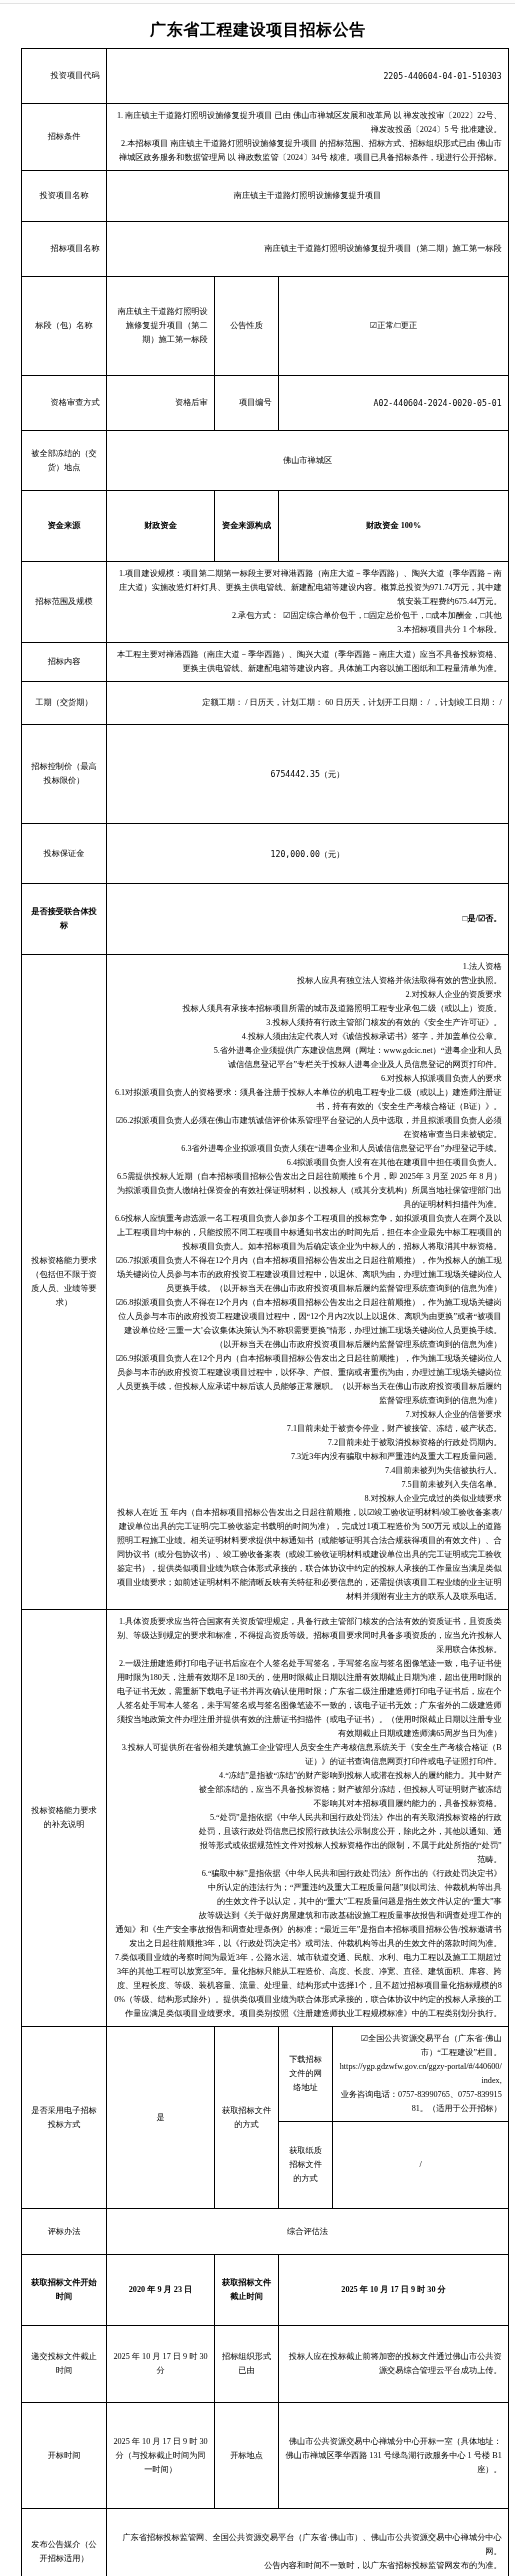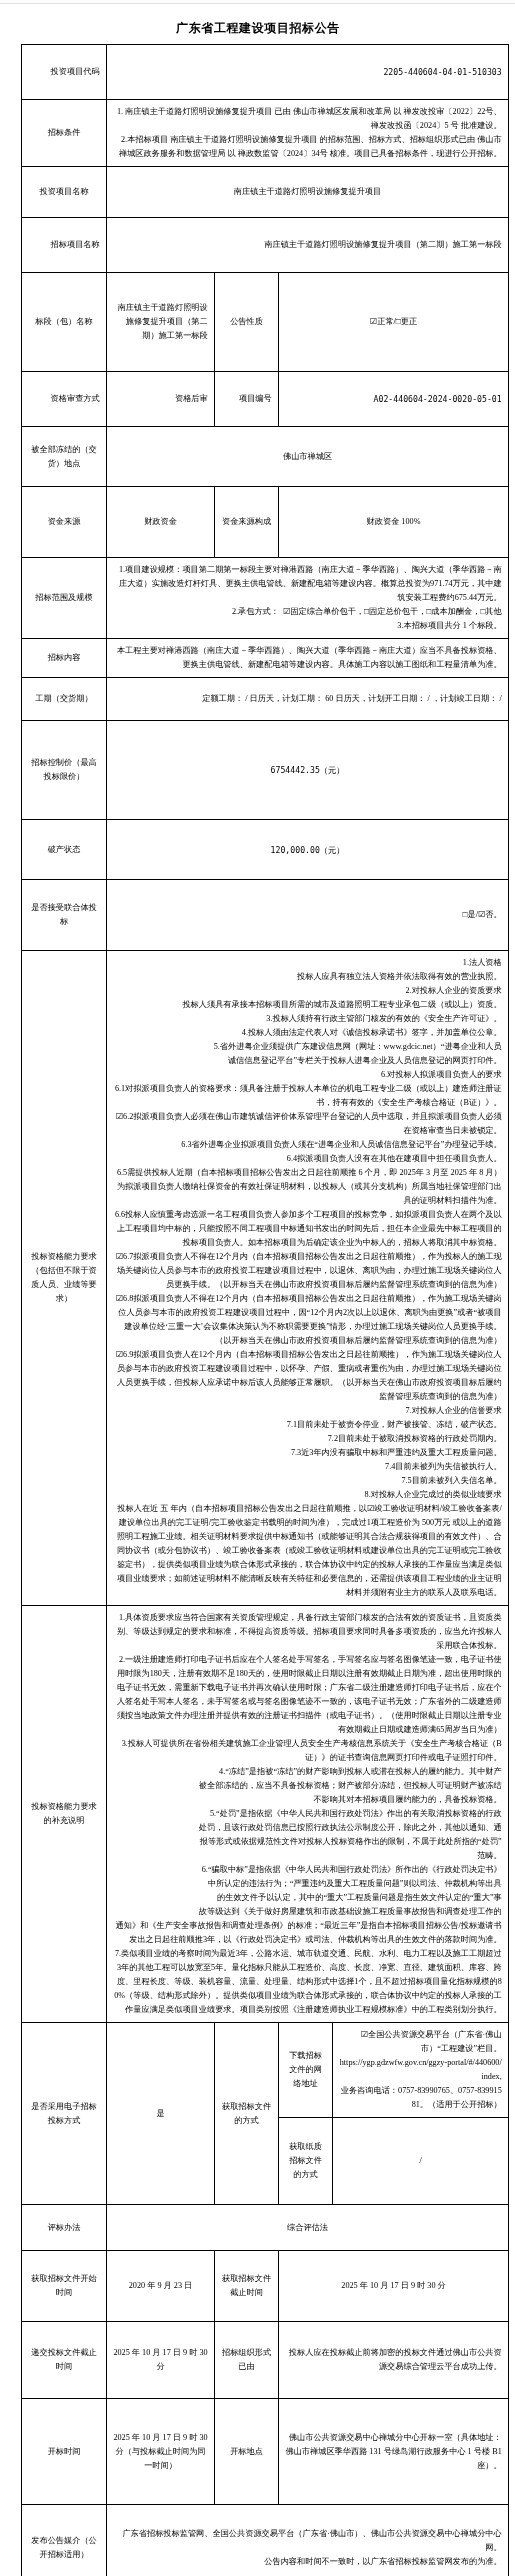--- a/index.html
+++ b/index.html
@@ -4,39 +4,39 @@
 <style>
   html,body{margin:0;padding:0;}
   body{
     width:516px; min-height:2576px; background:#ffffff;
     font-family:"Liberation Serif", serif;
     color:#000; -webkit-font-smoothing:none;
   }
   .top-strip{height:2.5px;background:#fdfdfd;border-bottom:0.6px solid #e2e2e2;}
   h1.doc-title{
     margin:16.4px 0 7.6px 0; text-align:center;
-    font-size:12px; font-weight:bold; letter-spacing:0.6px;
+    font-size:16px; font-weight:bold; letter-spacing:0.6px;
     font-family:"Liberation Sans", sans-serif;
   }
   table.doc{
     border-collapse:collapse; table-layout:fixed;
     width:487px; margin-left:21px;
   }
   table.doc td{
     border:1.3px solid #000;
     font-size:8.2px; line-height:14px;
     padding:5px 6.3px; vertical-align:middle;
     word-break:break-all; overflow-wrap:break-word;
   }
   td.lbl{text-align:center; padding:6.3px 3.8px;}
   td.vc{text-align:center;}
   td.vp{text-align:right; white-space:pre-wrap;}
   
   tr.h70 td{height:44px;text-align:right;} tr.h64 td{height:40px;} tr.h140 td{height:88px;}
-  tr.h95 td{height:60px;} tr.h78 td{height:49px;} tr.h50 td{height:32px;}
+  tr.h95 td{height:60px;font-weight:bold;} tr.h78 td{height:49px;} tr.h50 td{height:32px;}
   tr.h120 td{height:76px;} tr.h55 td{height:35px;} tr.h105 td{height:66px;}
   tr.h150 td{height:95px;}
   .mono{font-family:"DejaVu Sans Mono", monospace; font-size:7.6px;}
 </style>
 </head>
 <body>
 
 <div class="top-strip"></div>
 
 <h1 class="doc-title">广东省工程建设项目招标公告</h1>
@@ -114,21 +114,21 @@
     <td class="lbl">工期（交货期）</td>
     <td class="vp" colspan="4">定额工期： / 日历天，计划工期： 60 日历天，计划开工日期： / ，计划竣工日期： /</td>
   </tr>
 
   <tr class="h140">
     <td class="lbl">招标控制价（最高投标限价）</td>
     <td class="vc mono" colspan="4">6754442.35（元）</td>
   </tr>
 
   <tr class="h78">
-    <td class="lbl">破产状态</td>
+    <td class="lbl">投标保证金</td>
     <td class="vc mono" colspan="4">120,000.00（元）</td>
   </tr>
 
   <tr class="h95">
     <td class="lbl">是否接受联合体投标</td>
     <td class="vp" colspan="4">□是/☑否。</td>
   </tr>
 
   <tr>
     <td class="lbl">投标资格能力要求（包括但不限于资质人员、业绩等要求）</td>

